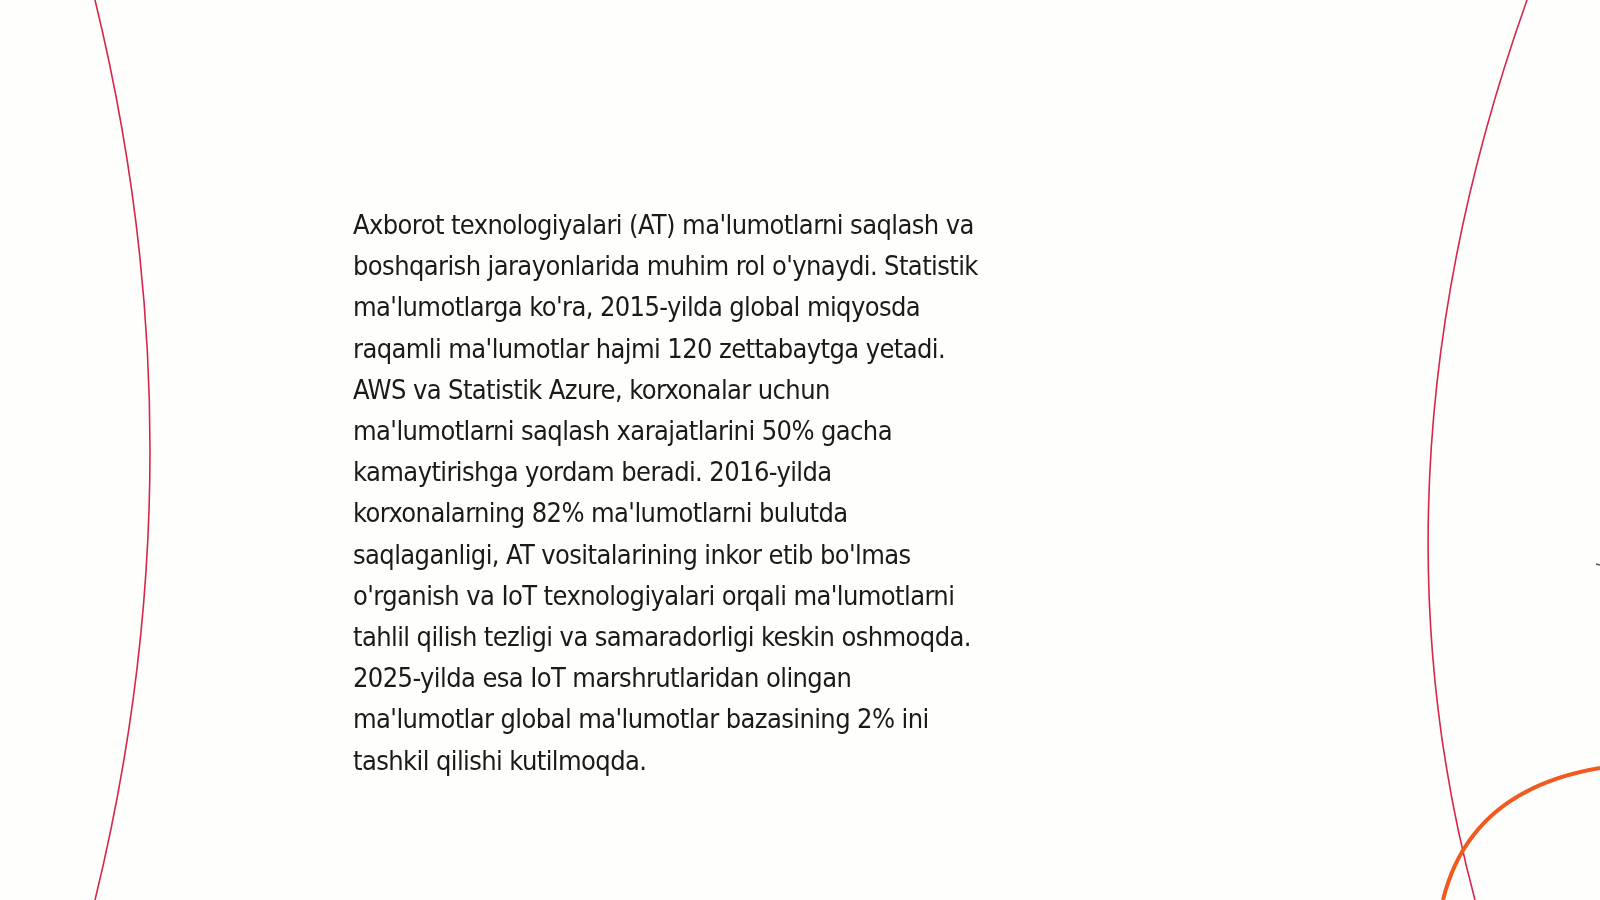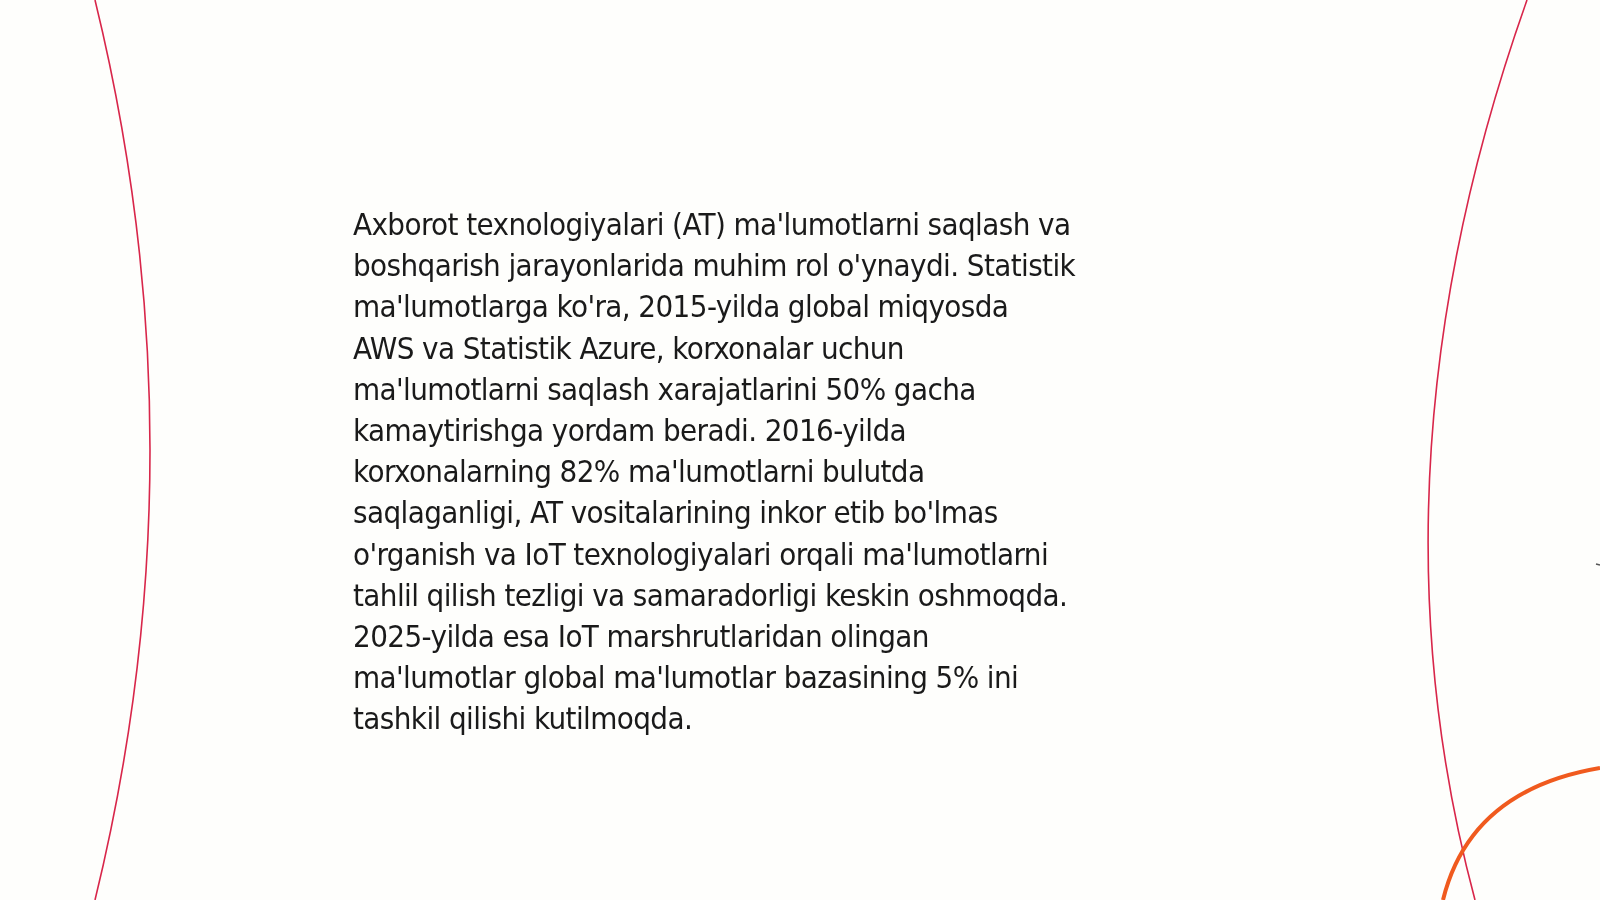--- a/index.html
+++ b/index.html
@@ -11,21 +11,21 @@
     }
     .slide { position: absolute; left: 0; top: 0; width: 1600px; height: 900px; }
     .deco { position: absolute; left: 0; top: 0; width: 1600px; height: 900px; pointer-events: none; }
     .body-text {
       position: absolute;
       left: 353px;
       top: 204px;
       width: 900px;
       margin: 0;
       color: #1a1a1a;
-      font-size: 31px;
+      font-size: 27px;
       line-height: 41.2px;
       letter-spacing: -0.6px;
       font-stretch: condensed;
     }
     .line { display: block; white-space: nowrap; }
   </style>
 </head>
 <body>
 
 <div class="slide">
@@ -34,25 +34,26 @@
     <path d="M 95 0 Q 205 450 95 900" fill="none" stroke="#d8264a" stroke-width="1.6"></path>
     <path d="M 1527 0 Q 1360 470 1475 900" fill="none" stroke="#d8264a" stroke-width="1.6"></path>
     <path d="M 1443 900 Q 1470 790 1600 768" fill="none" stroke="#f05a1e" stroke-width="4"></path>
     <path d="M 1596 564 L 1600 565" fill="none" stroke="#555" stroke-width="1.5"></path>
   </svg>
 
   <p class="body-text">
     <span class="line">Axborot texnologiyalari (AT) ma'lumotlarni saqlash va</span>
     <span class="line">boshqarish jarayonlarida muhim rol o'ynaydi. Statistik</span>
     <span class="line">ma'lumotlarga ko'ra, 2015-yilda global miqyosda</span>
+    <span class="line">raqamli ma'lumotlar hajmi 120 zettabaytga yetadi.</span>
     <span class="line">AWS va Statistik Azure, korxonalar uchun</span>
     <span class="line">ma'lumotlarni saqlash xarajatlarini 50% gacha</span>
     <span class="line">kamaytirishga yordam beradi. 2016-yilda</span>
     <span class="line">korxonalarning 82% ma'lumotlarni bulutda</span>
     <span class="line">saqlaganligi, AT vositalarining inkor etib bo'lmas</span>
     <span class="line">o'rganish va IoT texnologiyalari orqali ma'lumotlarni</span>
     <span class="line">tahlil qilish tezligi va samaradorligi keskin oshmoqda.</span>
     <span class="line">2025-yilda esa IoT marshrutlaridan olingan</span>
-    <span class="line">ma'lumotlar global ma'lumotlar bazasining 5% ini</span>
+    <span class="line">ma'lumotlar global ma'lumotlar bazasining 2% ini</span>
     <span class="line">tashkil qilishi kutilmoqda.</span>
   </p>
 
 </div>
 
 </body></html>

